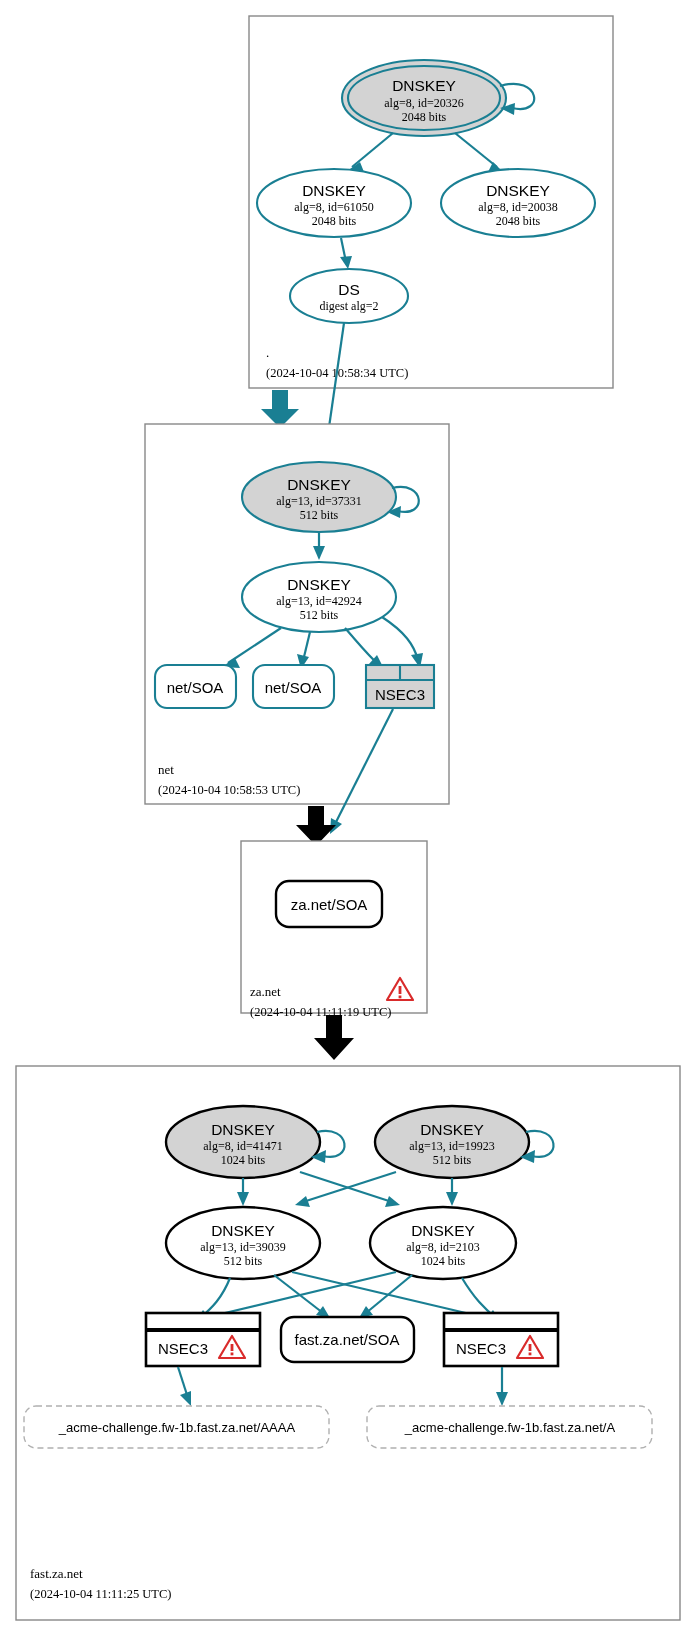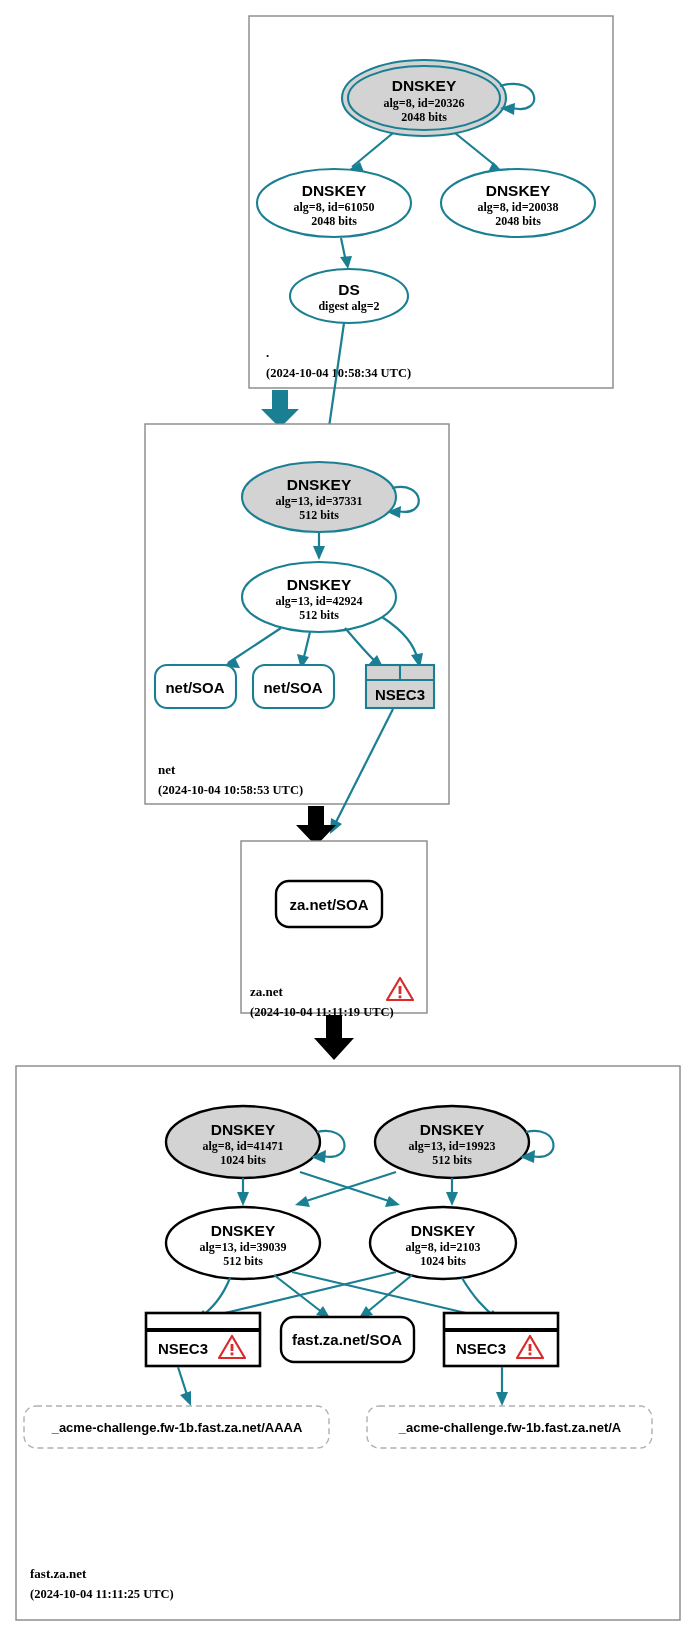--- a/index.html
+++ b/index.html
@@ -1,21 +1,21 @@
 <!DOCTYPE html>
 <html><head>
 <meta charset="utf-8">
 <title>DNSSEC Authentication Chain</title>
 <style>
   html,body{margin:0;padding:0;background:#ffffff;}
   body{
     font-family:"Liberation Serif", serif;
     width:696px;height:1637px;position:relative;overflow:hidden;
   }
-  #stage{position:absolute;left:0;top:0;width:696px;height:1245px;font-weight:bold;}
+  #stage{position:absolute;left:0;top:0;width:696px;height:1245px;}
   svg#diagram{position:absolute;left:0;top:0;width:696px;height:1637px;display:block;}
 
   .zone-box{fill:#ffffff;stroke:#888888;stroke-width:1.4;}
   .zone-name{font-family:"Liberation Serif",serif;font-size:13px;fill:#000000;}
   .zone-time{font-family:"Liberation Serif",serif;font-size:12.5px;fill:#000000;}
 
   .node-sec{fill:#ffffff;stroke:#1a7f93;stroke-width:2.1;}
   .node-sec-sep{fill:#d3d3d3;stroke:#1a7f93;stroke-width:2.1;}
   .node-ins{fill:#ffffff;stroke:#000000;stroke-width:2.4;}
   .node-ins-sep{fill:#d3d3d3;stroke:#000000;stroke-width:2.4;}

